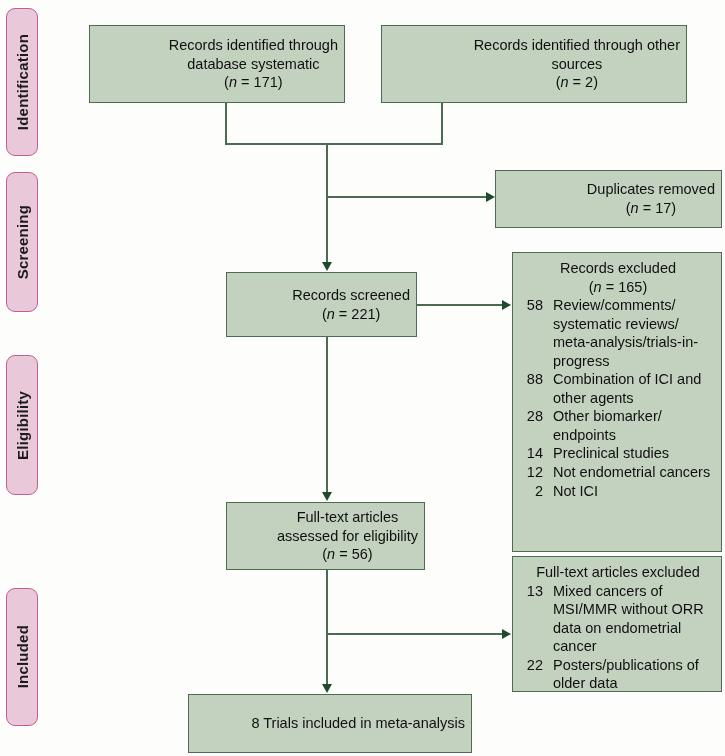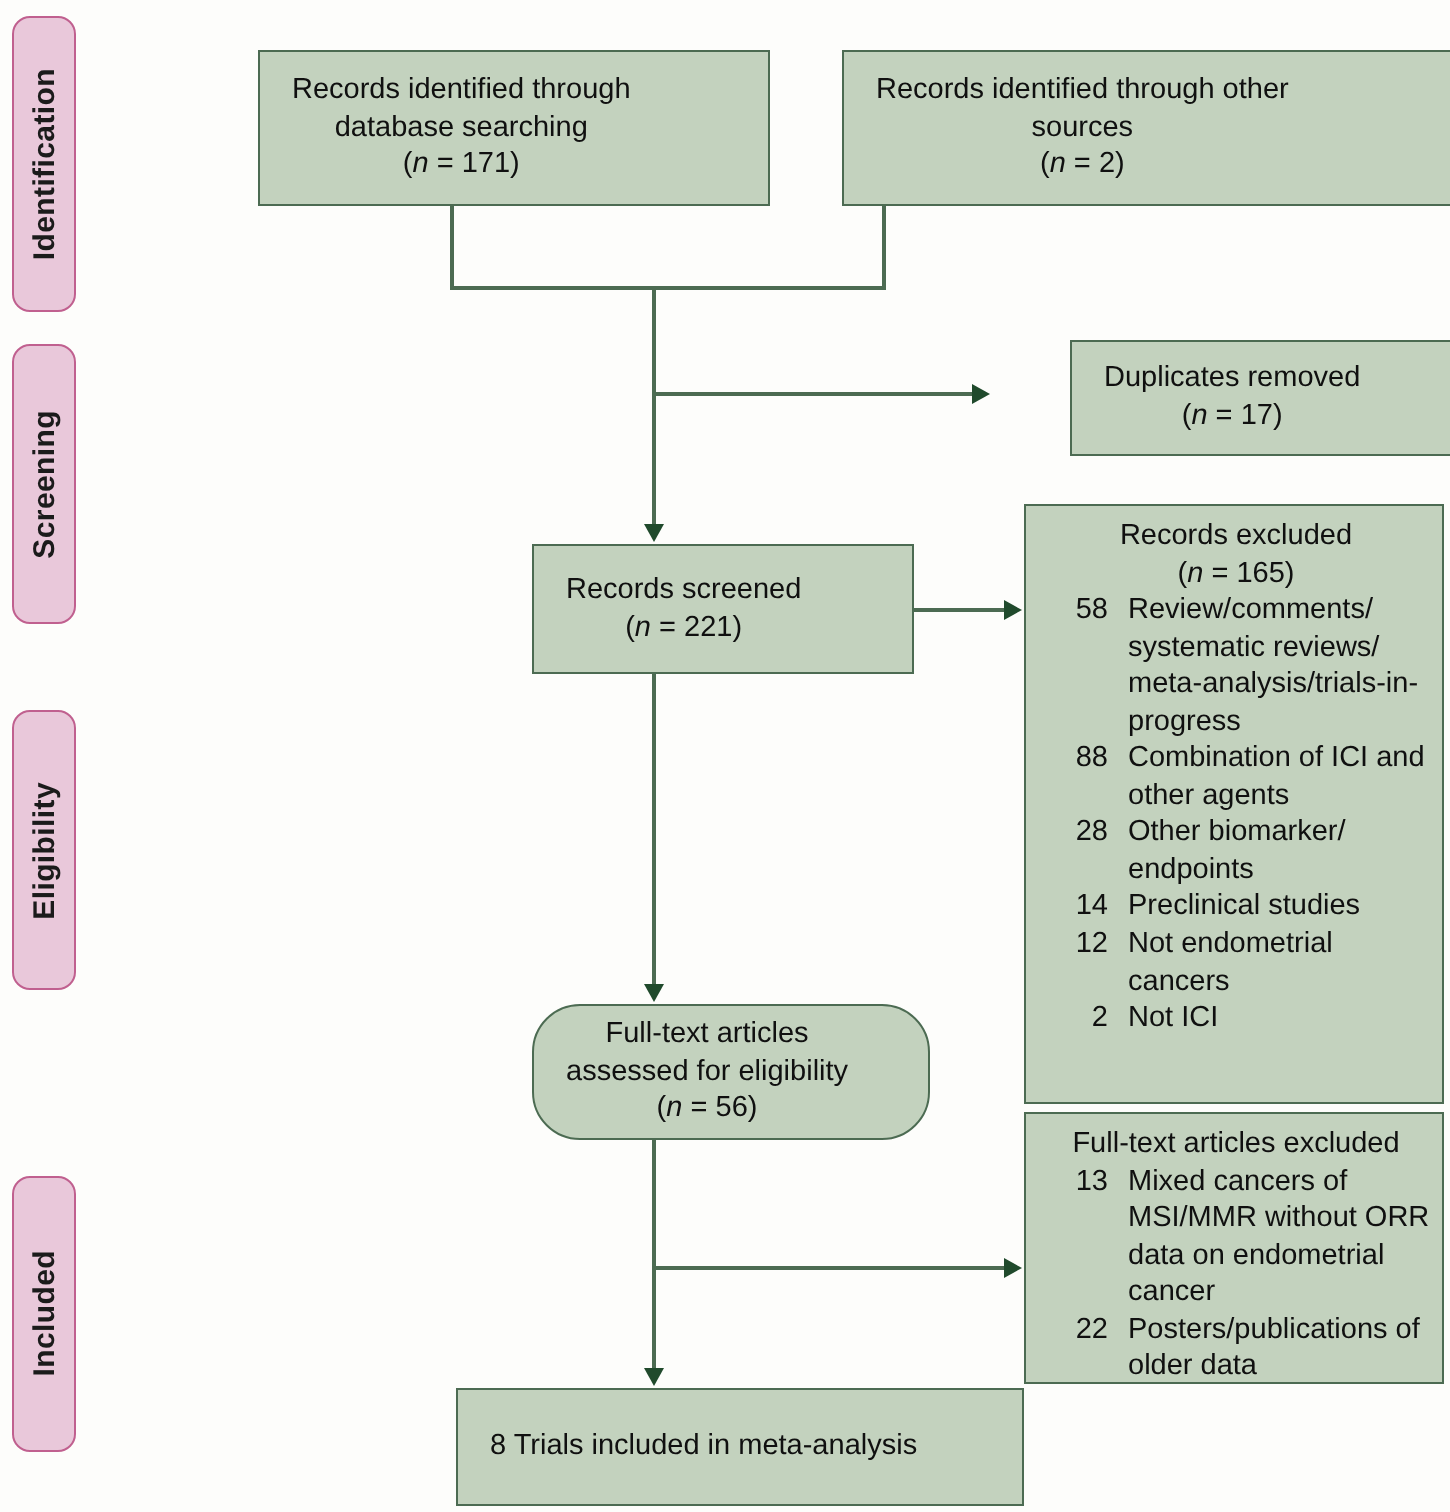--- a/index.html
+++ b/index.html
@@ -44,39 +44,37 @@
     background: #c3d2be;
     border: 1.4px solid #4c6b52;
     box-sizing: border-box;
     color: #101010;
     font-size: 14.5px;
     line-height: 1.28;
   }
   .box.center-text {
     display: flex;
     align-items: center;
-    justify-content: flex-start;
+    justify-content: flex-end;
     text-align: center;
-    padding: 4px 16px;
-    margin-left: 40px;
+    padding: 4px 6px;
   }
   .box .ital { font-style: italic; }
 
   
   .box.list-box {
     padding: 6px 4px 6px 6px;
   }
   .list-title {
     text-align: center;
     display: block;
     margin-bottom: 0px;
   }
   .list-rows {
     display: block;
-    margin-left: 11px;
   }
   .list-row {
     display: flex;
     align-items: flex-start;
   }
   .list-row .num {
     width: 34px;
     flex: 0 0 34px;
     text-align: right;
     padding-right: 10px;
@@ -149,21 +147,21 @@
 
   <div class="vline" style="left:326px; top:570px; height:115px;"></div>
   <div class="arrow-down" style="left:321.5px; top:684px;"></div>
 
   <div class="hline" style="left:326px; top:633px; width:177px;"></div>
   <div class="arrow-right" style="left:502px; top:628.5px;"></div>
 
   <div class="box center-text" style="left:89px; top:25px; width:256px; height:78px;">
     <div>
       <span>Records identified through</span><br>
-      <span>database searching</span><br>
+      <span>database systematic</span><br>
       <span>(<span class="ital">n</span> = <span>171</span>)</span>
     </div>
   </div>
 
   <div class="box center-text" style="left:381px; top:25px; width:306px; height:78px;">
     <div>
       <span>Records identified through other</span><br>
       <span>sources</span><br>
       <span>(<span class="ital">n</span> = <span>2</span>)</span>
     </div>
@@ -207,21 +205,21 @@
         <span class="num">12</span>
         <span class="txt">Not endometrial cancers</span>
       </div>
       <div class="list-row">
         <span class="num">2</span>
         <span class="txt">Not ICI</span>
       </div>
     </div>
   </div>
 
-  <div class="box center-text" style="left:226px; top:502px; width:199px; height:68px;border-radius:24px;">
+  <div class="box center-text" style="left:226px; top:502px; width:199px; height:68px;">
     <div>
       <span>Full-text articles</span><br>
       <span>assessed for eligibility</span><br>
       <span>(<span class="ital">n</span> = <span>56</span>)</span>
     </div>
   </div>
 
   <div class="box list-box" style="left:512px; top:556px; width:210px; height:136px;">
     <span class="list-title">Full-text articles excluded</span>
     <div class="list-rows">

